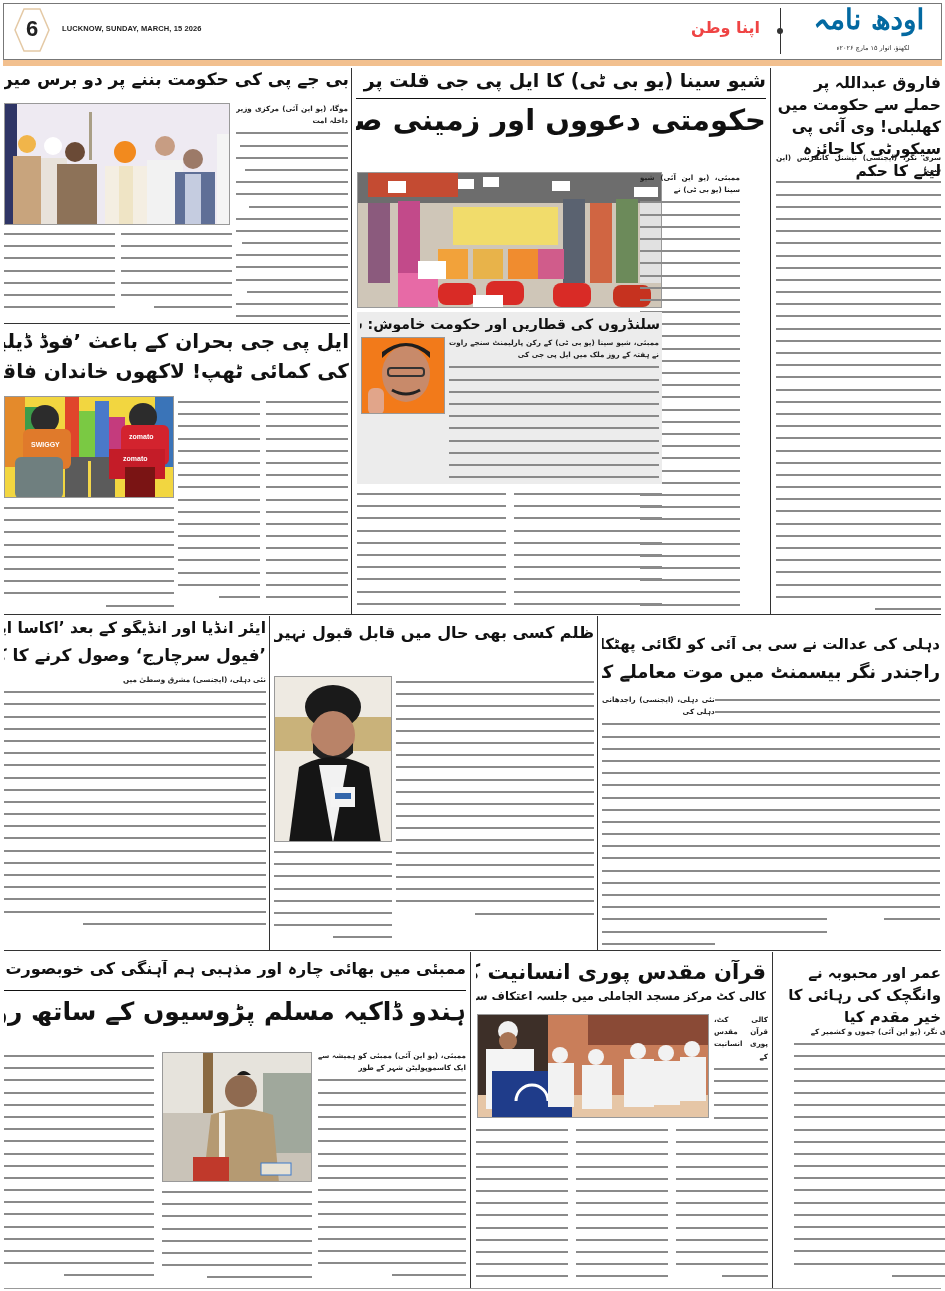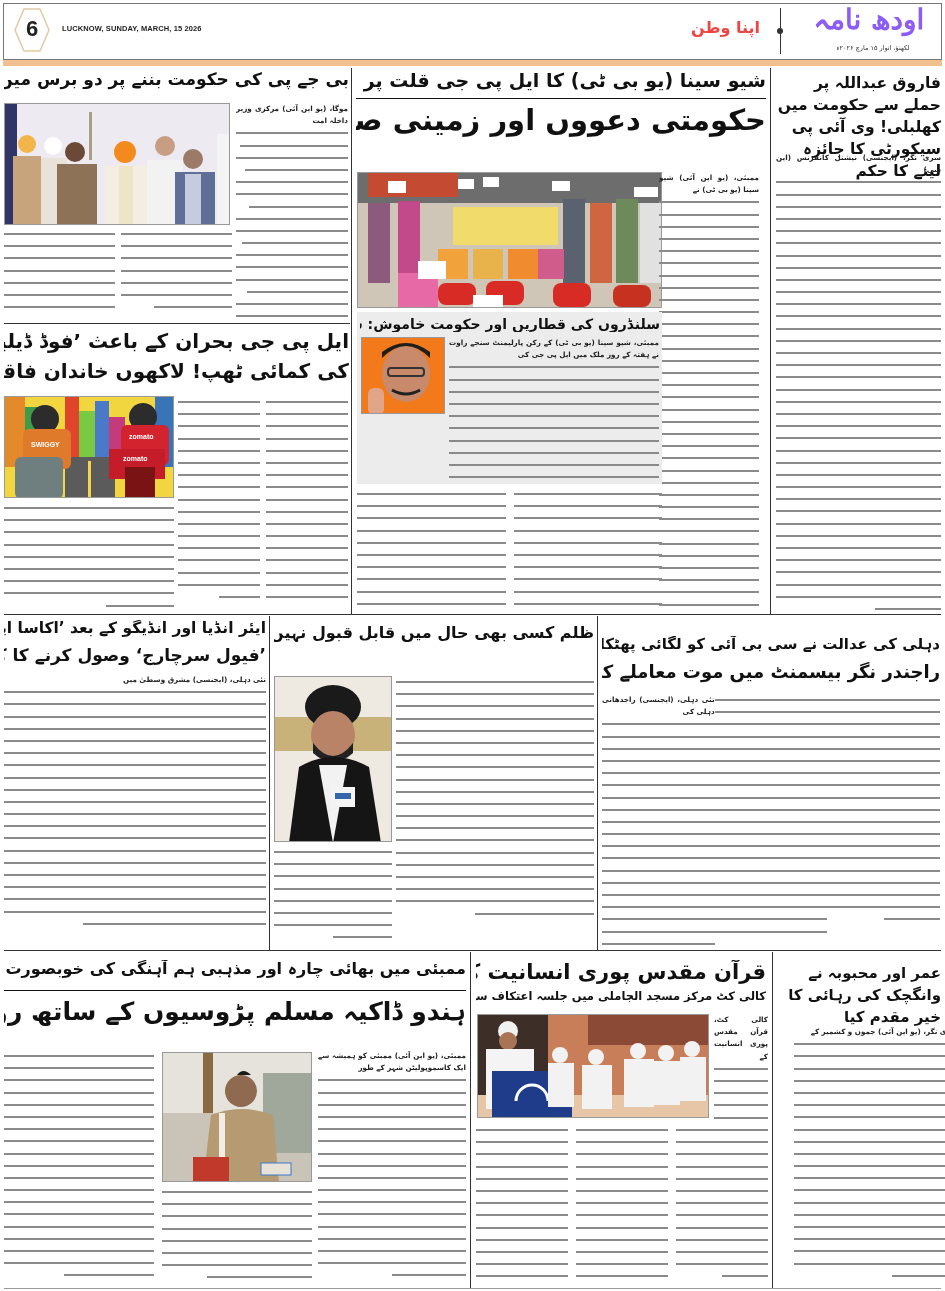--- a/index.html
+++ b/index.html
@@ -28,21 +28,21 @@
     </svg>
     <div class="abs" style="left:0;top:8px;width:36px;text-align:center;font:bold 22px 'Liberation Sans',sans-serif;color:#222;">6</div>
   </div>
   <div class="abs" style="left:62px;top:24px;font:bold 7.5px 'Liberation Sans',sans-serif;color:#222;letter-spacing:0.1px;">LUCKNOW, SUNDAY,  MARCH, 15  2026</div>
 
 
   <div class="abs urdu" style="left:640px;top:18px;width:120px;font:bold 16px 'DejaVu Sans',sans-serif;color:#ef4444;">اپنا وطن</div>
   <div class="abs" style="left:780px;top:8px;width:1px;height:46px;background:#333;"></div>
   <div class="abs" style="left:777px;top:28px;width:6px;height:6px;border-radius:50%;background:#333;"></div>
 
-  <div class="abs urdu" style="left:800px;top:3px;width:138px;font:bold 28px 'DejaVu Serif',serif;color:#8b5cf6;text-align:center;direction:rtl;">اودھ نامہ</div>
+  <div class="abs urdu" style="left:800px;top:3px;width:138px;font:bold 28px 'DejaVu Serif',serif;color:#0369a1;text-align:center;direction:rtl;">اودھ نامہ</div>
   <div class="abs urdu" style="left:808px;top:44px;width:130px;font:6.5px 'DejaVu Sans',sans-serif;color:#333;text-align:center;">لکھنؤ، اتوار ۱۵ مارچ ۲۰۲۶ء</div>
 </div>
 <div class="abs" style="left:3px;top:60px;width:939px;height:6px;background:#f2c08f;"></div>
 
 <div class="abs urdu hl" style="left:4px;top:70px;width:345px;font-size:17px;">بی جے پی کی حکومت بننے پر دو برس میں پنجاب کو نشے سے پاک کریں گے: شاہ</div>
 <div class="photo" style="left:4px;top:103px;width:226px;height:122px;background:linear-gradient(180deg,#e9e6f1 0%,#f3efe7 40%,#d9c9b1 100%);">
   <svg width="226" height="122" viewBox="0 0 226 122">
     <rect x="0" y="0" width="226" height="122" fill="#eeeaf2"></rect>
     <rect x="0" y="0" width="12" height="122" fill="#2f3566"></rect>
 
@@ -232,21 +232,21 @@
       <rect x="30" y="8" width="18" height="12"></rect>
         <rect x="100" y="6" width="16" height="10"></rect>
         <rect x="125" y="4" width="16" height="10"></rect>
       <rect x="194" y="8" width="18" height="10"></rect>
         <rect x="276" y="14" width="24" height="10"></rect>
         <rect x="60" y="88" width="28" height="18"></rect>
       <rect x="115" y="122" width="30" height="12"></rect>
     </g>
   </svg>
 </div>
-<div class="col body-text" style="left:640px;top:172px;width:100px;height:440px;margin-left:19px;">
+<div class="col body-text" style="left:640px;top:172px;width:100px;height:440px;">
   <div style="font-weight:bold;">ممبئی، (یو این آئی) شیو سینا (یو بی ٹی) نے</div>
   <div class="fill-line"></div>
     <div class="fill-line"></div>
     <div class="fill-line"></div>
     <div class="fill-line"></div>
     <div class="fill-line"></div>
     <div class="fill-line"></div>
     <div class="fill-line"></div>
     <div class="fill-line"></div>
     <div class="fill-line"></div>

